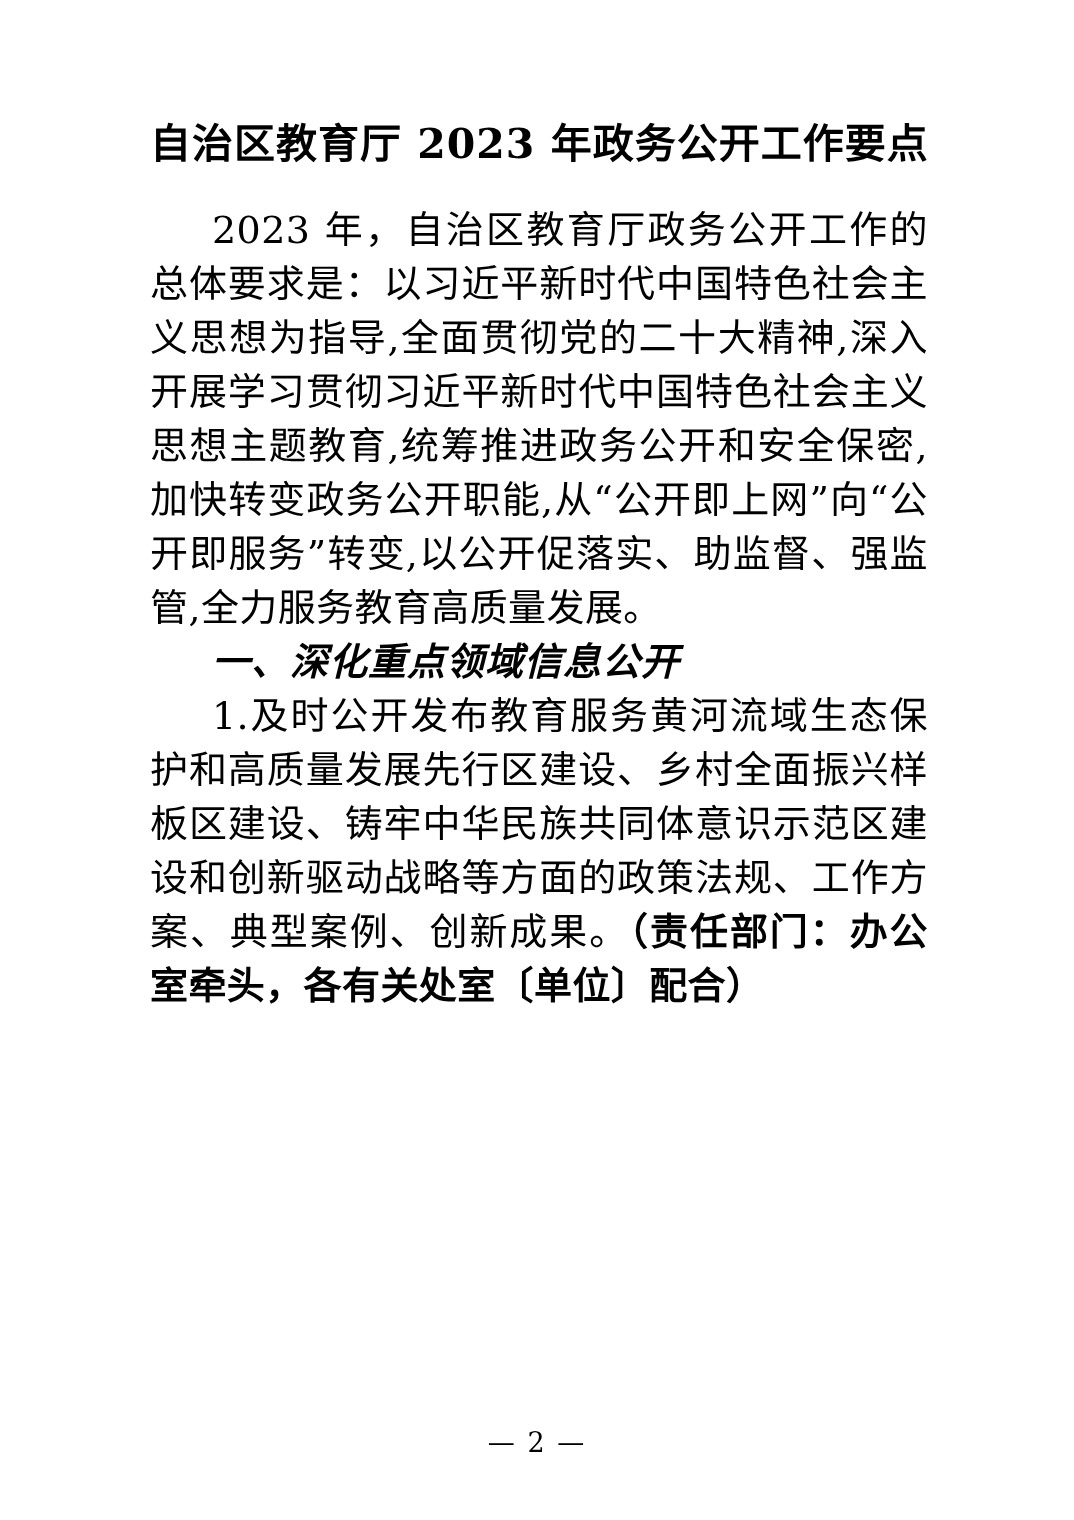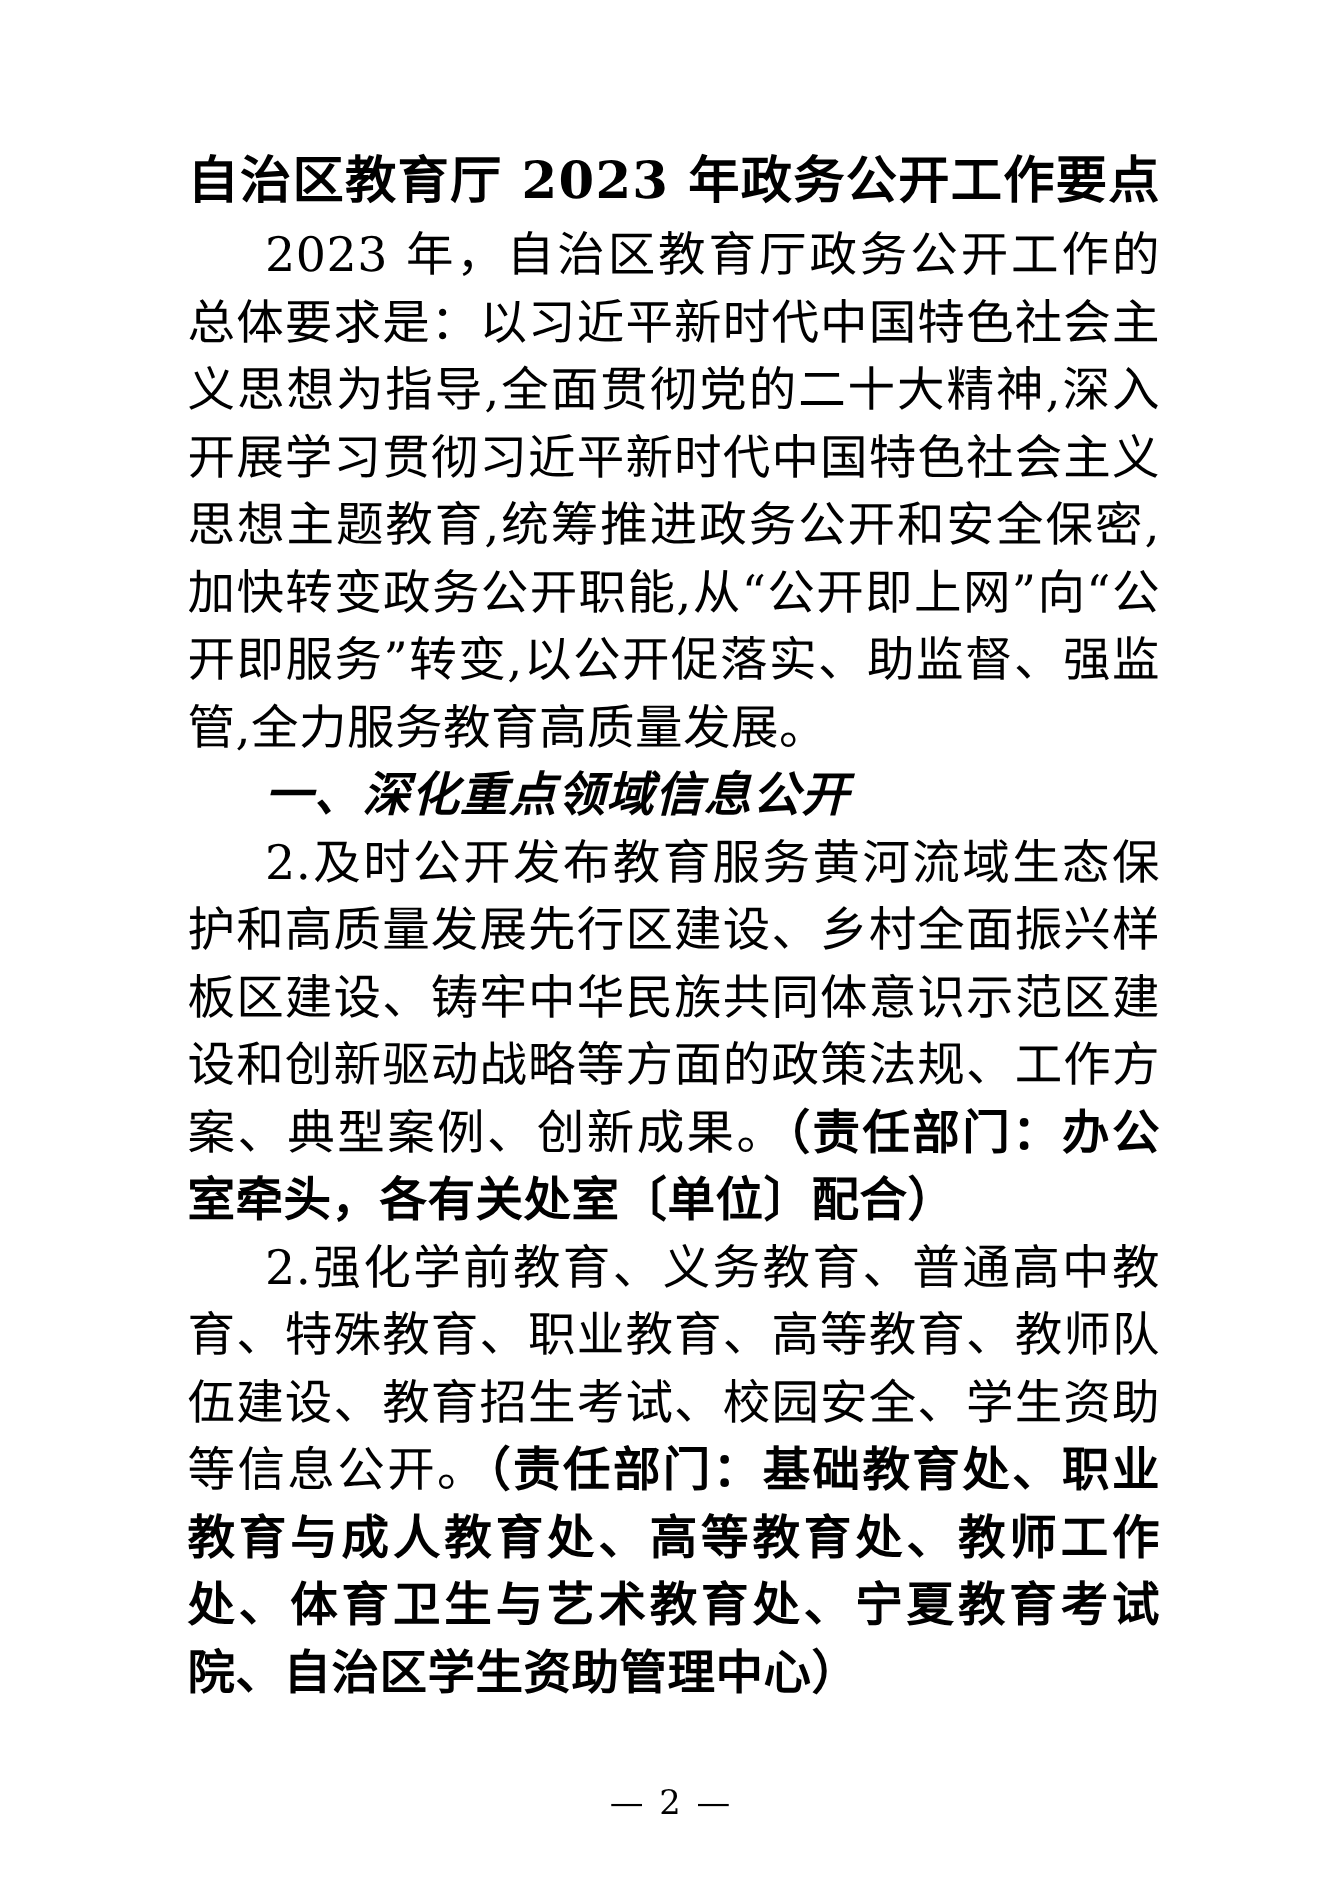--- a/index.html
+++ b/index.html
@@ -23,21 +23,21 @@
     top: 118px;
     width: 778px;
   }
   .doc-title {
     font-family: "DejaVu Serif", "Liberation Serif", serif;
     font-weight: bold;
     font-size: 41px;
     line-height: 1.3;
     text-align: center;
     letter-spacing: 1px;
-    margin: 0 0 6px 0;
+    margin: 0 0 32px 0;
     white-space: nowrap;
   }
   .para {
     font-size: 38px;
     line-height: 54px;
     text-align: justify;
     text-justify: inter-ideograph;
     margin: 0;
     letter-spacing: 0.4px;
   }
@@ -69,21 +69,20 @@
 
 <div class="page">
   <div class="content">
 
     <h1 class="doc-title">自治区教育厅 2023 年政务公开工作要点</h1>
 
     <p class="para indent">2023 年，自治区教育厅政务公开工作的总体要求是：以习近平新时代中国特色社会主义思想为指导,全面贯彻党的二十大精神,深入开展学习贯彻习近平新时代中国特色社会主义思想主题教育,统筹推进政务公开和安全保密,加快转变政务公开职能,从“公开即上网”向“公开即服务”转变,以公开促落实、助监督、强监管,全力服务教育高质量发展。</p>
 
     <p class="para heading">一、深化重点领域信息公开</p>
 
-    <p class="para indent"><span>2.及时公开发布教育服务黄河流域生态保护和高质量发展先行区建设、乡村全面振兴样板区建设、铸牢中华民族共同体意识示范区建设和创新驱动战略等方面的政策法规、工作方案、典型案例、创新成果。</span><span class="bold-seg">（责任部门：办公室牵头，各有关处室〔单位〕配合）</span></p>
+    <p class="para indent"><span>1.及时公开发布教育服务黄河流域生态保护和高质量发展先行区建设、乡村全面振兴样板区建设、铸牢中华民族共同体意识示范区建设和创新驱动战略等方面的政策法规、工作方案、典型案例、创新成果。</span><span class="bold-seg">（责任部门：办公室牵头，各有关处室〔单位〕配合）</span></p>
 
-    <p class="para indent"><span>2.强化学前教育、义务教育、普通高中教育、特殊教育、职业教育、高等教育、教师队伍建设、教育招生考试、校园安全、学生资助等信息公开。</span><span class="bold-seg">（责任部门：基础教育处、职业教育与成人教育处、高等教育处、教师工作处、体育卫生与艺术教育处、宁夏教育考试院、自治区学生资助管理中心）</span></p>
 
 
   </div>
 
   <div class="page-number">— 2 —</div>
 </div>
 
 </body></html>

